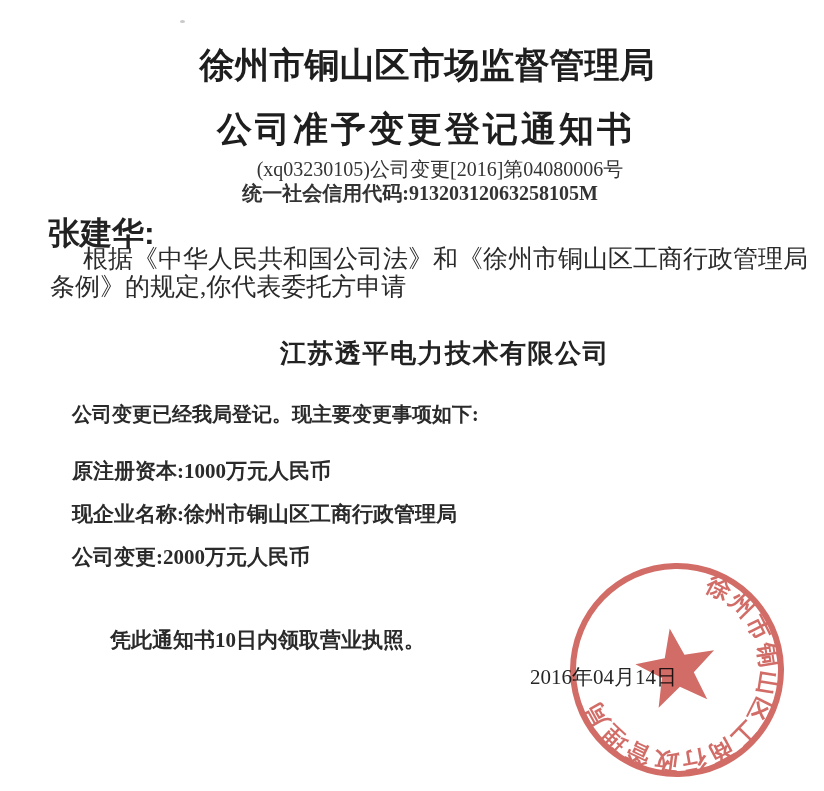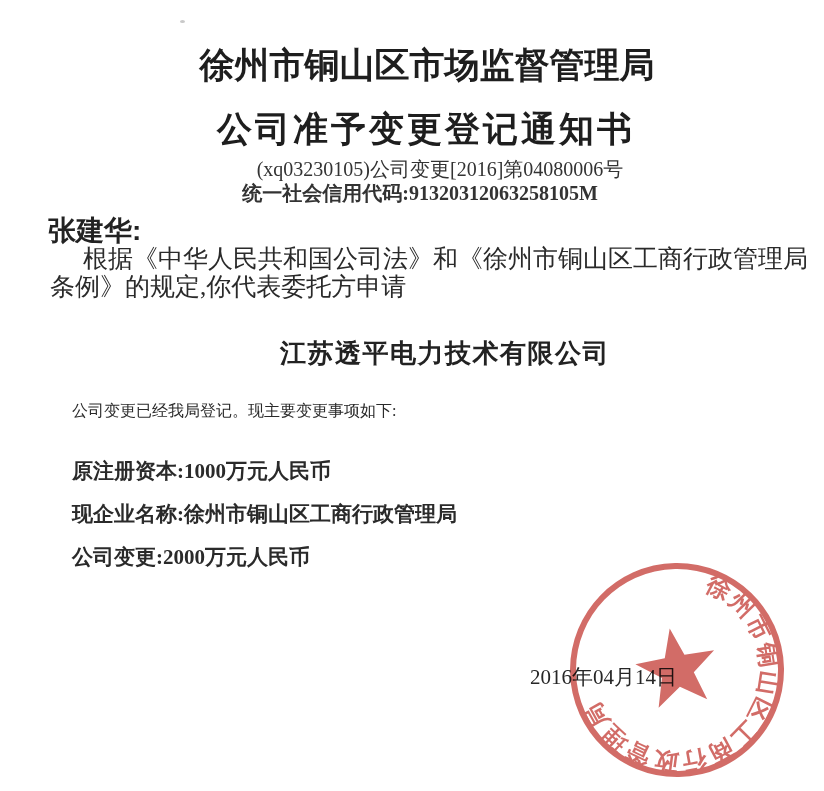--- a/index.html
+++ b/index.html
@@ -32,21 +32,21 @@
     left: 0; width: 824px;
     text-align: center;
     font-size: 20px;
     color: #333;
   }
   .doc-number  { top: 156px; transform: translateX(8px); }
   .credit-code { top: 180px; transform: translateX(-12px); font-weight: bold; }
 
   .addressee {
     left: 28px; top: 212px;
-    font-size: 28px; font-weight: bold;
+    font-size: 32px; font-weight: bold;
     font-family: "Liberation Sans", sans-serif;
     color: #222;
   }
   .para {
     left: 30px; top: 245px;
     font-size: 25px; line-height: 28px;
     color: #2a2a2a;
   }
   .para .pline { white-space: nowrap; }
   .para .pline:first-child { text-indent: 33px; }
@@ -55,21 +55,21 @@
     left: 0; width: 824px; top: 336px;
     text-align: center;
     font-family: "Liberation Sans", sans-serif;
     font-weight: bold;
     font-size: 26px; letter-spacing: 1.5px;
     color: #222;
     transform: translateX(13px);
   }
   .reg-line {
     left: 52px; top: 401px;
-    font-size: 16px; font-weight: normal;
+    font-size: 20px; font-weight: bold;
     color: #2a2a2a;
     text-align: center;
   }
   .items {
     position: absolute;
     left: 52px; top: 450px;
   }
   .item {
     font-size: 21px; font-weight: bold;
     line-height: 43px;
@@ -130,20 +130,21 @@
   <div class="abs company-name">江苏透平电力技术有限公司</div>
 
   <div class="abs reg-line">公司变更已经我局登记。现主要变更事项如下:</div>
 
   <div class="items">
     <div class="item">原注册资本:1000万元人民币</div>
     <div class="item">现企业名称:徐州市铜山区工商行政管理局</div>
     <div class="item">公司变更:2000万元人民币</div>
   </div>
 
+  <div class="abs note">凭此通知书10日内领取营业执照。</div>
 
   <div class="abs date">2016年04月14日</div>
 
   <svg class="seal" viewBox="0 0 240 240" xmlns="http://www.w3.org/2000/svg">
     <g transform="rotate(134 120 120)">
       <circle cx="120" cy="120" r="104" fill="none" stroke-width="6" stroke="#c5423c"></circle>
       <polygon points="120,78 130,106.3 159.9,107 136.2,125.3 144.7,154 120,137 95.3,154 103.8,125.3 80.1,107 110,106.3" fill="#c5423c"></polygon>
       <defs>
         <path id="sealArc" d="M 43.9 155.5 A 84 84 0 1 1 196.1 155.5" fill="none"></path>
       </defs>

